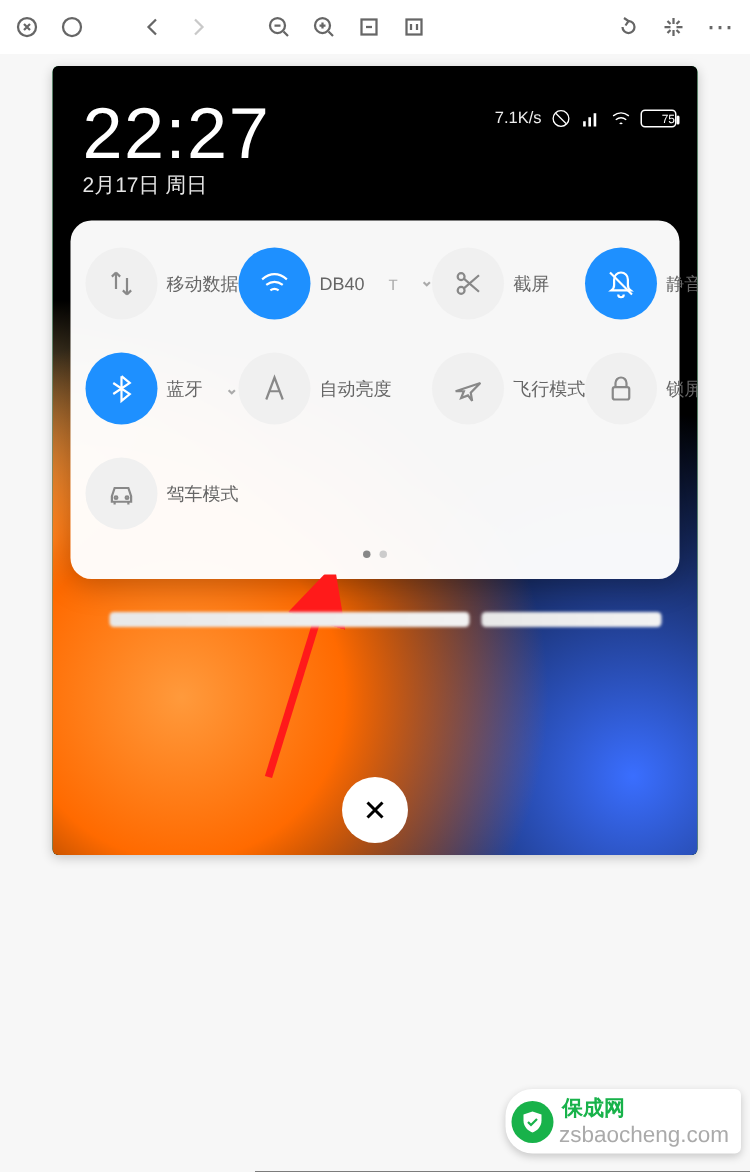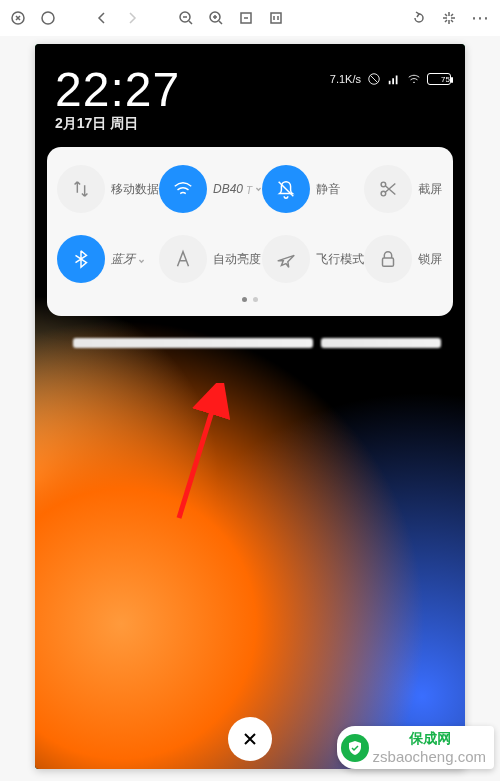--- a/index.html
+++ b/index.html
@@ -22,41 +22,41 @@
   }
   .topbar .group { display:flex; align-items:center; gap: 14px; }
   .topbar .spacer { flex:1; }
   .tb-ic { width:16px; height:16px; display:flex; align-items:center; justify-content:center; color:#666; }
   .tb-ic svg { width:16px; height:16px; stroke:#666; fill:none; stroke-width:1.5; }
   .dots { font-size:18px; letter-spacing:1px; color:#666; }
 
   .stage {
     position:absolute;
     left: 35px; top: 44px;
-    width: 430px; height: 725px;
+    width: 430px; height: 526px;
     background: #15803d;
     border-radius: 4px;
     overflow:hidden;
     box-shadow: 0 2px 8px rgba(0,0,0,0.2);
   }
   .wallpaper {
     position:absolute; inset:0;
     background:
       radial-gradient(circle at 20% 80%, #ff9a3c 0%, #ff6a00 20%, rgba(0,0,0,0) 45%),
       radial-gradient(circle at 0% 60%, #ffd080 0%, rgba(0,0,0,0) 30%),
       radial-gradient(circle at 90% 90%, #3a6eff 0%, rgba(0,0,0,0) 40%),
       #000;
   }
   .lockhead {
     position:relative;
     color:#fff;
     padding: 18px 20px 6px 20px;
   }
   .lock-time { font-size:48px; font-weight:200; letter-spacing:1px; }
-  .lock-date { font-size:14px; font-weight:700; opacity:0.9; margin-top:-2px;}
+  .lock-date { font-size:14px; font-weight:400; opacity:0.9; margin-top:-2px;}
   .lock-stat {
     position:absolute; right:14px; top:28px;
     display:flex; align-items:center; gap:6px;
     font-size:11px; color:#eee;
   }
   .lock-stat .rate { font-size:11px; }
   .lock-stat .mini { width:14px; height:14px; }
   .lock-stat .mini svg { width:14px; height:14px; fill:#fff; }
   .batt {
     border:1.2px solid #fff; border-radius:3px;
@@ -82,21 +82,21 @@
   .tile { display:flex; align-items:center; gap:6px; }
   .circ {
     width:48px; height:48px; border-radius:50%;
     display:flex; align-items:center; justify-content:center;
     background:#f0f0f0;
   }
   .circ.on { background:#1e90ff; }
   .circ svg { width:22px; height:22px; stroke:#888; fill:none; stroke-width:1.6; }
   .circ.on svg { stroke:#fff; }
   .tlabel { font-size:12px; color:#666; white-space:nowrap; }
-  .wifiline { display:flex; align-items:flex-end; gap:3px;font-style:italic; }
+  .wifiline { display:flex; align-items:flex-end; gap:16px; }
   .wifiline .sub { font-size:10px; color:#aaa; }
   .wifiline .subic svg{ width:7px; height:7px; stroke:#aaa; fill:none; stroke-width:2;}
 
   .arrow {
     position:absolute;
     left: 122px; top: 236px;
     pointer-events:none;
   }
   .arrow svg { width:70px; height:140px; }
 
@@ -161,21 +161,21 @@
     padding: 4px 8px 4px 4px;
     box-shadow: 0 2px 6px rgba(0,0,0,0.2);
     gap:6px;
   }
   .watermark .badge{
     width:28px;height:28px;border-radius:50%;
     background:#18b24a;
     display:flex;align-items:center;justify-content:center;
   }
   .watermark .badge svg{width:16px;height:16px;fill:#fff;}
-  .watermark .txt{ font-size:14px; font-weight:600; color:#18b24a;text-align:center;}
+  .watermark .txt{ font-size:14px; font-weight:600; color:#18b24a;}
   .watermark .sub{ font-size:15px; color:#aaa; margin-left:-2px;text-align:right;}
 </style>
 </head>
 <body>
 
 <div class="topbar">
   <div class="group">
     <span class="tb-ic">
         <svg viewBox="0 0 16 16">
           <circle cx="8" cy="8" r="6"></circle>
@@ -285,37 +285,37 @@
           </div>
           <div class="tlabel wifiline">
             <span>DB40</span>
             <span class="sub">T</span>
             <span class="subic"><svg viewBox="0 0 10 10">
                 <path d="M2 3l3 3 3-3"></path>
               </svg></span>
           </div>
         </div>
         <div class="tile">
-          <div class="circ on">
-            <svg viewBox="0 0 24 24">
-              <path d="M12 4a5 5 0 0 0-5 5v4a5 5 0 0 1-2 4h14a5 5 0 0 1-2-4V9a5 5 0 0 0-5-5zM10 20a2 2 0 0 0 4 0"></path>
-              <path d="M4 4l16 16"></path>
-            </svg>
-          </div>
-          <div class="tlabel">静音</div>
-        </div>
-        <div class="tile">
           <div class="circ">
             <svg viewBox="0 0 24 24">
               <circle cx="7" cy="7" r="2.5"></circle>
               <circle cx="7" cy="17" r="2.5"></circle>
               <path d="M9 8.5L20 18M9 15.5L20 6"></path>
             </svg>
           </div>
           <div class="tlabel">截屏</div>
+        </div>
+        <div class="tile">
+          <div class="circ on">
+            <svg viewBox="0 0 24 24">
+              <path d="M12 4a5 5 0 0 0-5 5v4a5 5 0 0 1-2 4h14a5 5 0 0 1-2-4V9a5 5 0 0 0-5-5zM10 20a2 2 0 0 0 4 0"></path>
+              <path d="M4 4l16 16"></path>
+            </svg>
+          </div>
+          <div class="tlabel">静音</div>
         </div>
         <div class="tile">
           <div class="circ on">
             <svg viewBox="0 0 24 24">
               <path d="M12 3v18l6-5-12-8M12 3l6 5-12 8"></path>
             </svg>
           </div>
           <div class="tlabel wifiline">
             <span>蓝牙</span>
             <span class="subic"><svg viewBox="0 0 10 10">
@@ -340,20 +340,30 @@
           <div class="tlabel">飞行模式</div>
         </div>
         <div class="tile">
           <div class="circ">
             <svg viewBox="0 0 24 24">
               <rect x="6" y="11" width="12" height="9" rx="1.5"></rect>
               <path d="M8 11V8a4 4 0 0 1 8 0v3"></path>
             </svg>
           </div>
           <div class="tlabel">锁屏</div>
+        </div>
+        <div class="tile">
+          <div class="circ">
+            <svg viewBox="0 0 24 24">
+              <path d="M5 14l2-6h10l2 6v4H5zM7 18v2M17 18v2"></path>
+              <circle cx="8" cy="15" r="1"></circle>
+              <circle cx="16" cy="15" r="1"></circle>
+            </svg>
+          </div>
+          <div class="tlabel">驾车模式</div>
         </div>
       </div>
     <div class="pager">
       <div class="d cur"></div>
       <div class="d"></div>
     </div>
 
     <div class="arrow">
       <svg viewBox="0 0 70 140">
         <defs>

